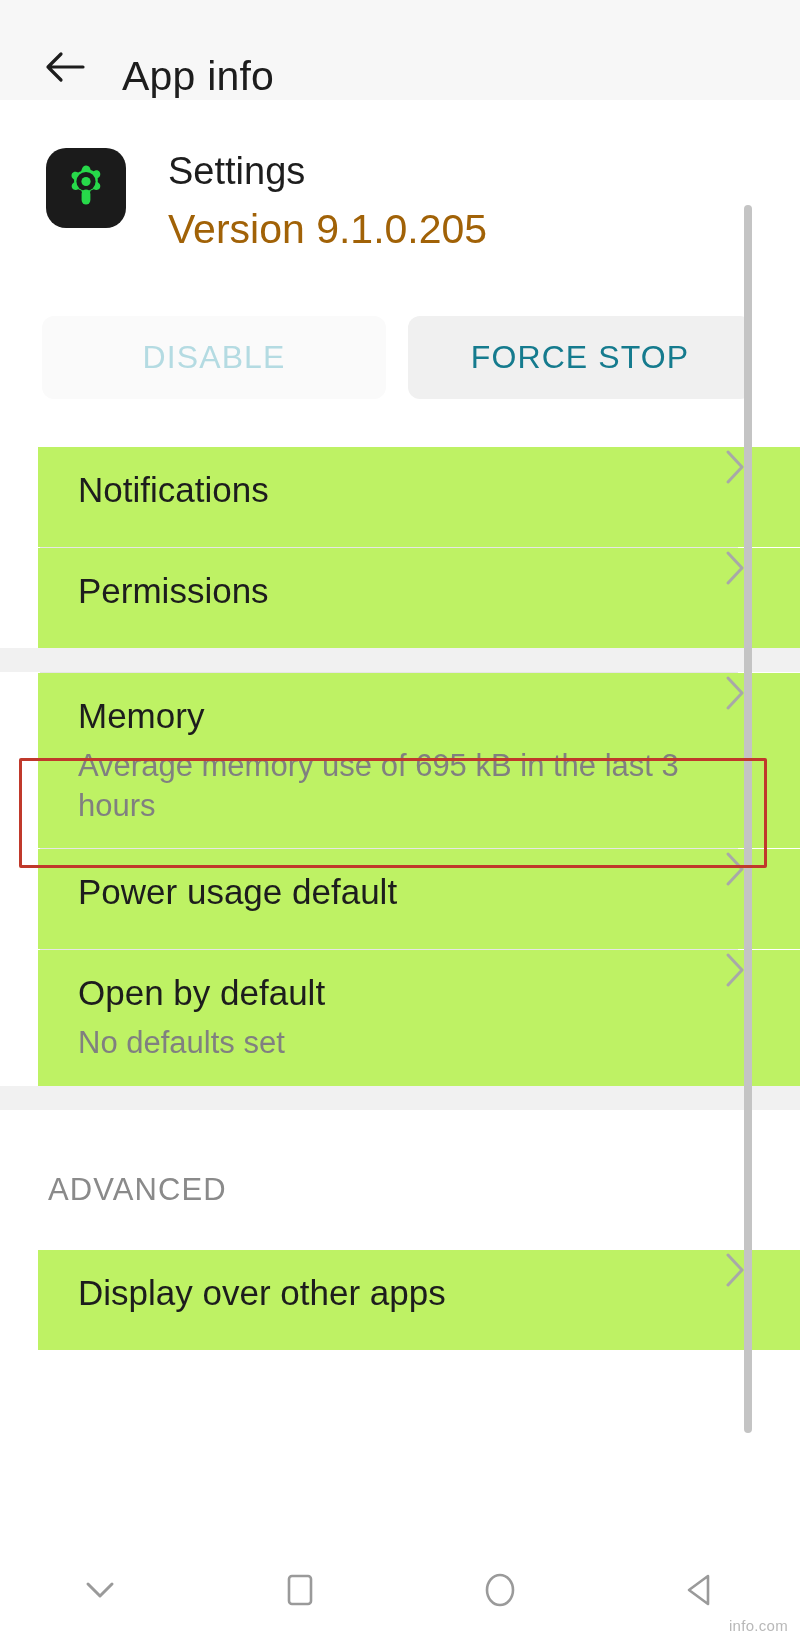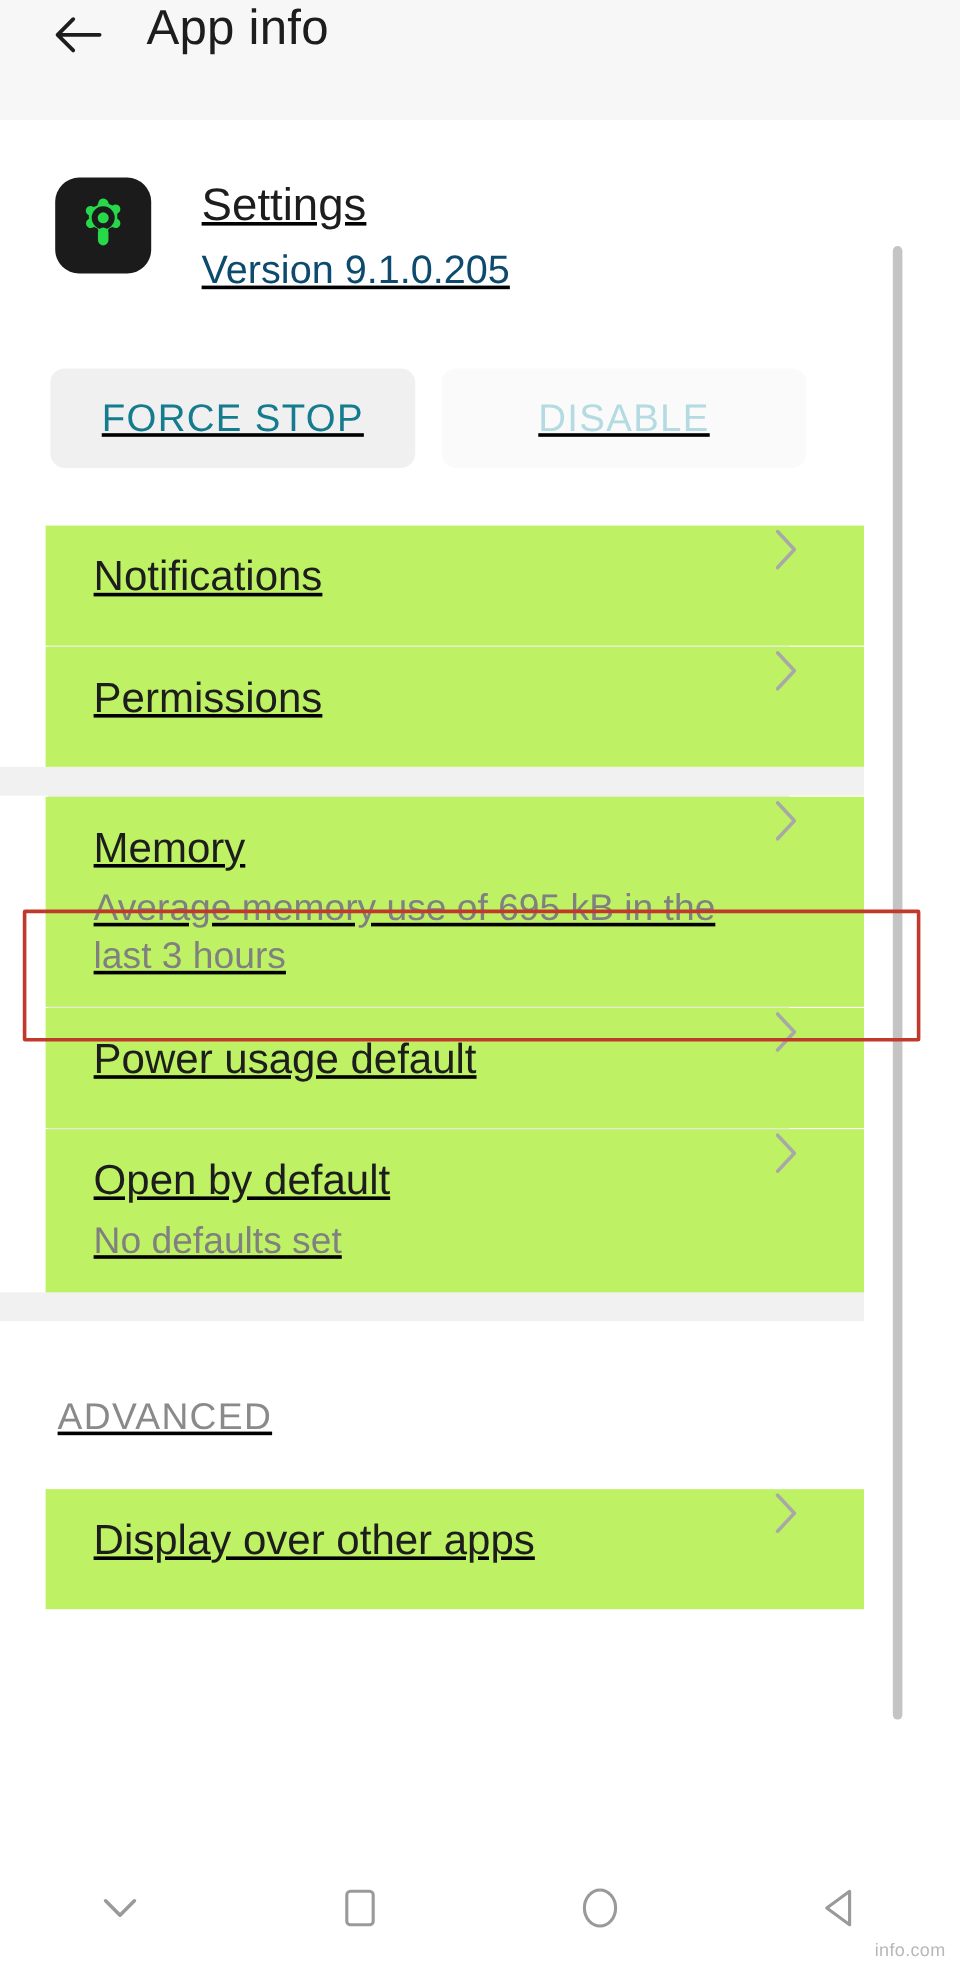--- a/index.html
+++ b/index.html
@@ -12,54 +12,53 @@
   #screen {
     position:relative;
     width:800px; height:1642px;
     background:#ffffff;
   }
 
   
   .appbar {
     position:absolute; left:0; top:0; width:800px; height:100px;
     background:#f7f7f7;
-    display:flex; align-items:flex-start;
+    display:flex; align-items:flex-end;
   }
   .back-btn {
     width:62px; height:62px; margin-left:34px;
     display:flex; align-items:center; justify-content:center;
     cursor:pointer;
   }
   .appbar-title {
     margin-left:26px;
     font-size:41px; font-weight:400; color:#1d1d1d;
     letter-spacing:0.2px;
   }
 
   
   .content {
-    position:absolute; left:0; top:100px; width:720px; height:1442px;
+    position:absolute; left:0; top:100px; width:800px; height:1442px;
     background:#ffffff;
-    text-decoration:underline;
   }
 
   
   .app-head {
     display:flex; align-items:flex-start;
     padding:48px 0 0 46px;
   }
   .app-icon {
     width:80px; height:80px; border-radius:20px;
     background:#1b1b1b;
     display:flex; align-items:center; justify-content:center;
     flex:0 0 auto;
   }
   .app-meta { margin-left:42px; padding-top:2px; }
   .app-name { font-size:38px; color:#1d1d1d; line-height:1.15; }
-  .app-version { font-size:33px; color:#0c4a6e; margin-top:12px; line-height:1.15; }
+  .app-version { font-size:41px; color:#a16207; margin-top:12px; line-height:1.15; }
 
   
   .actions {
     display:flex; gap:22px;
     padding:63px 48px 0 42px;
   }
   .btn {
     flex:1 1 0; height:83px;
     border-radius:12px;
     display:flex; align-items:center; justify-content:center;
@@ -169,22 +168,22 @@
           </svg>
         </span>
       </div>
       <div class="app-meta">
         <div class="app-name">Settings</div>
         <div class="app-version">Version 9.1.0.205</div>
       </div>
     </div>
 
     <div class="actions">
+      <button class="btn btn-disabled">DISABLE</button>
       <button class="btn btn-active">FORCE STOP</button>
-      <button class="btn btn-disabled">DISABLE</button>
     </div>
 
     <div class="list">
       <div class="row">
         <div class="row-text">
           <div class="row-title">Notifications</div>
         </div>
         <div class="chev">
           <svg width="26" height="40" viewBox="0 0 26 40">
               <path d="M6 5 L20 20 L6 35" stroke="#a8a8a8" stroke-width="3" fill="none" stroke-linecap="round" stroke-linejoin="round"></path>

